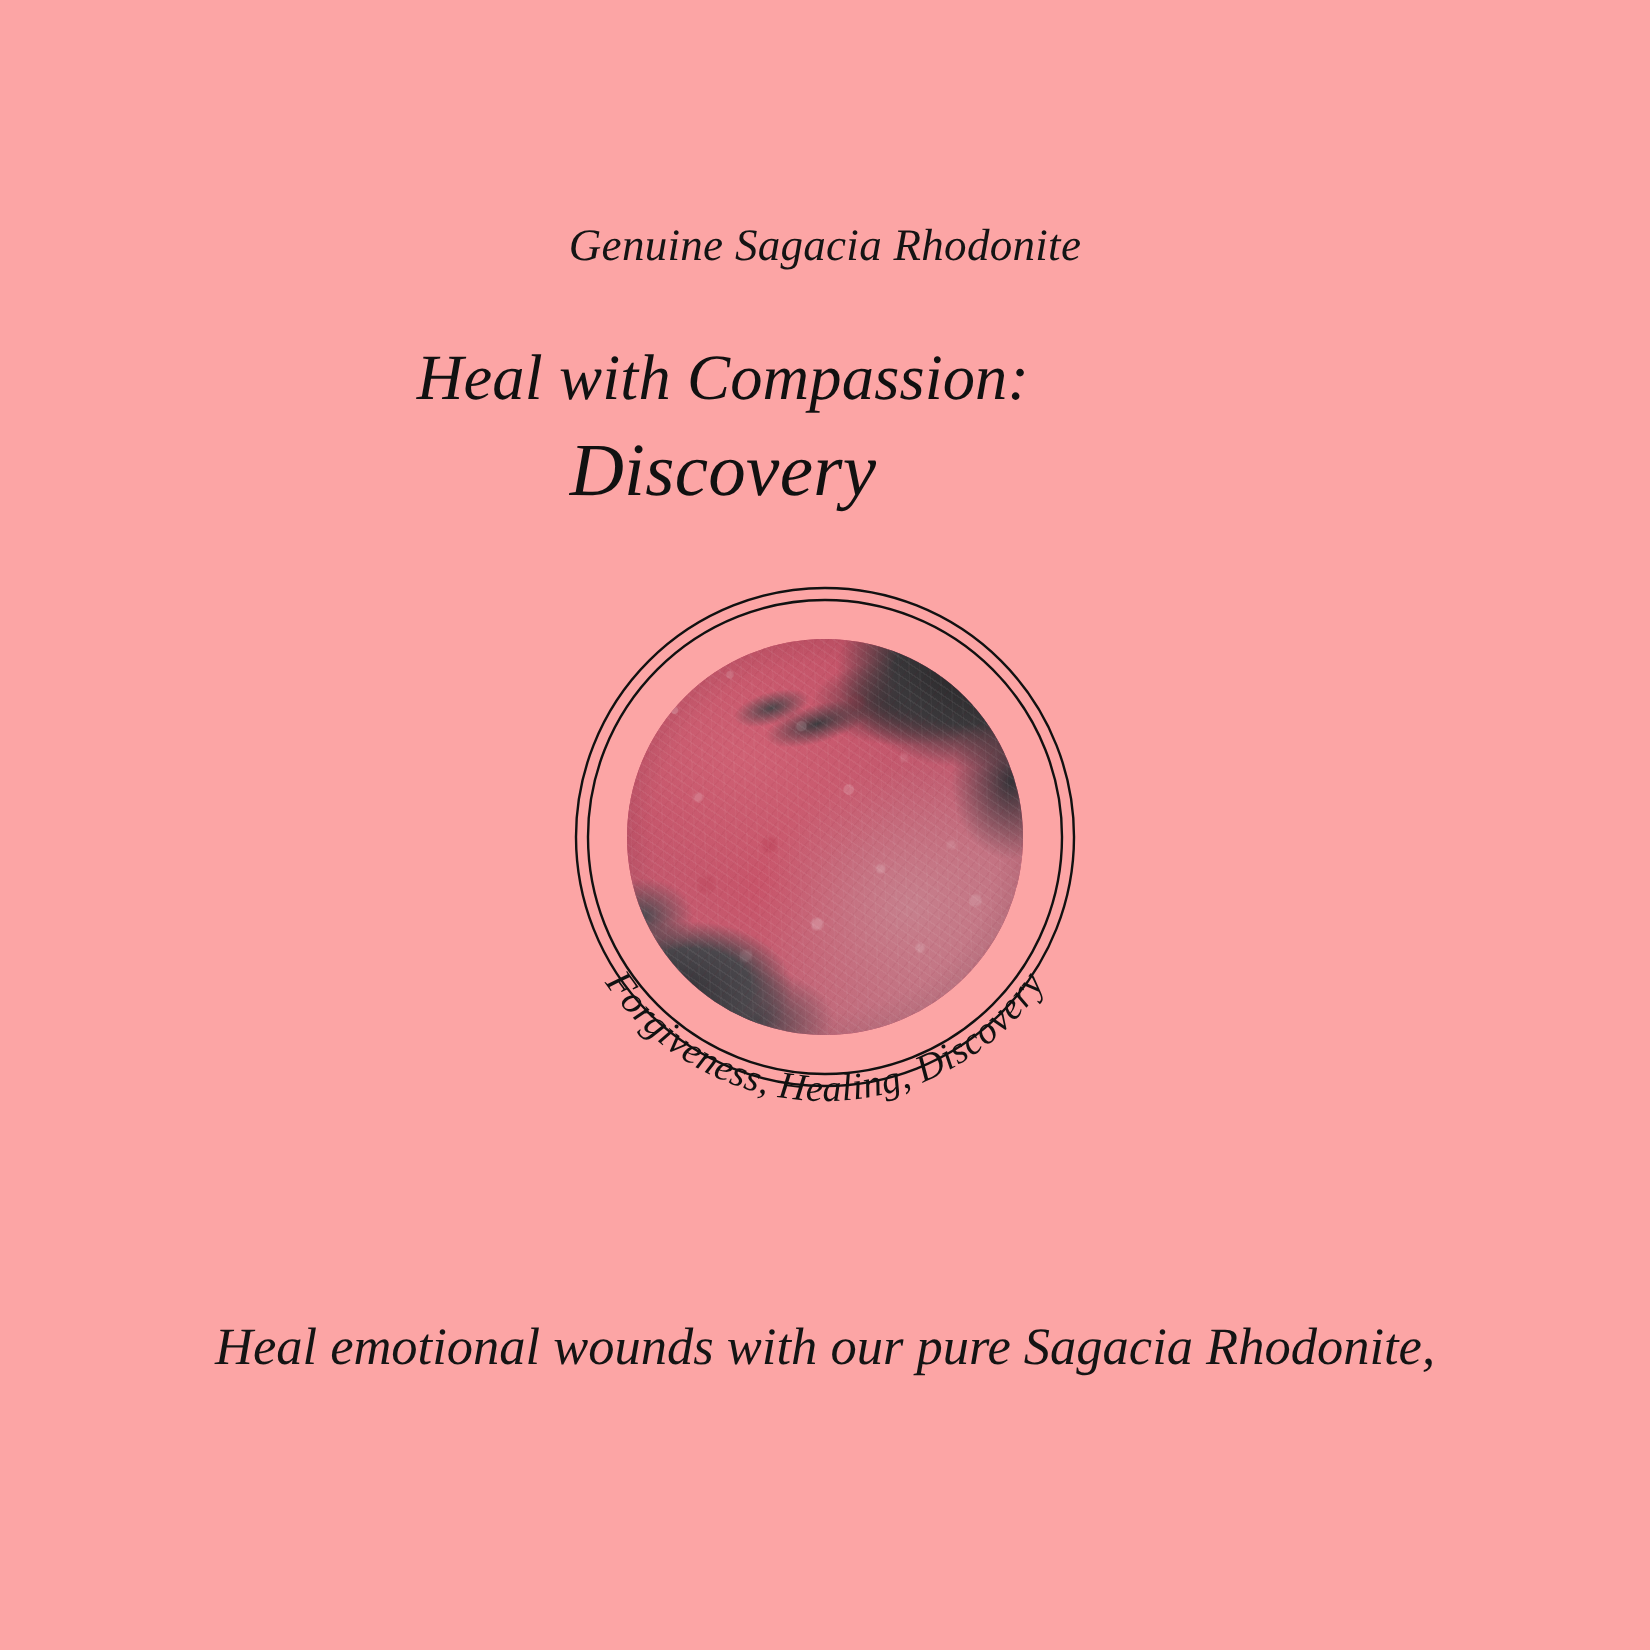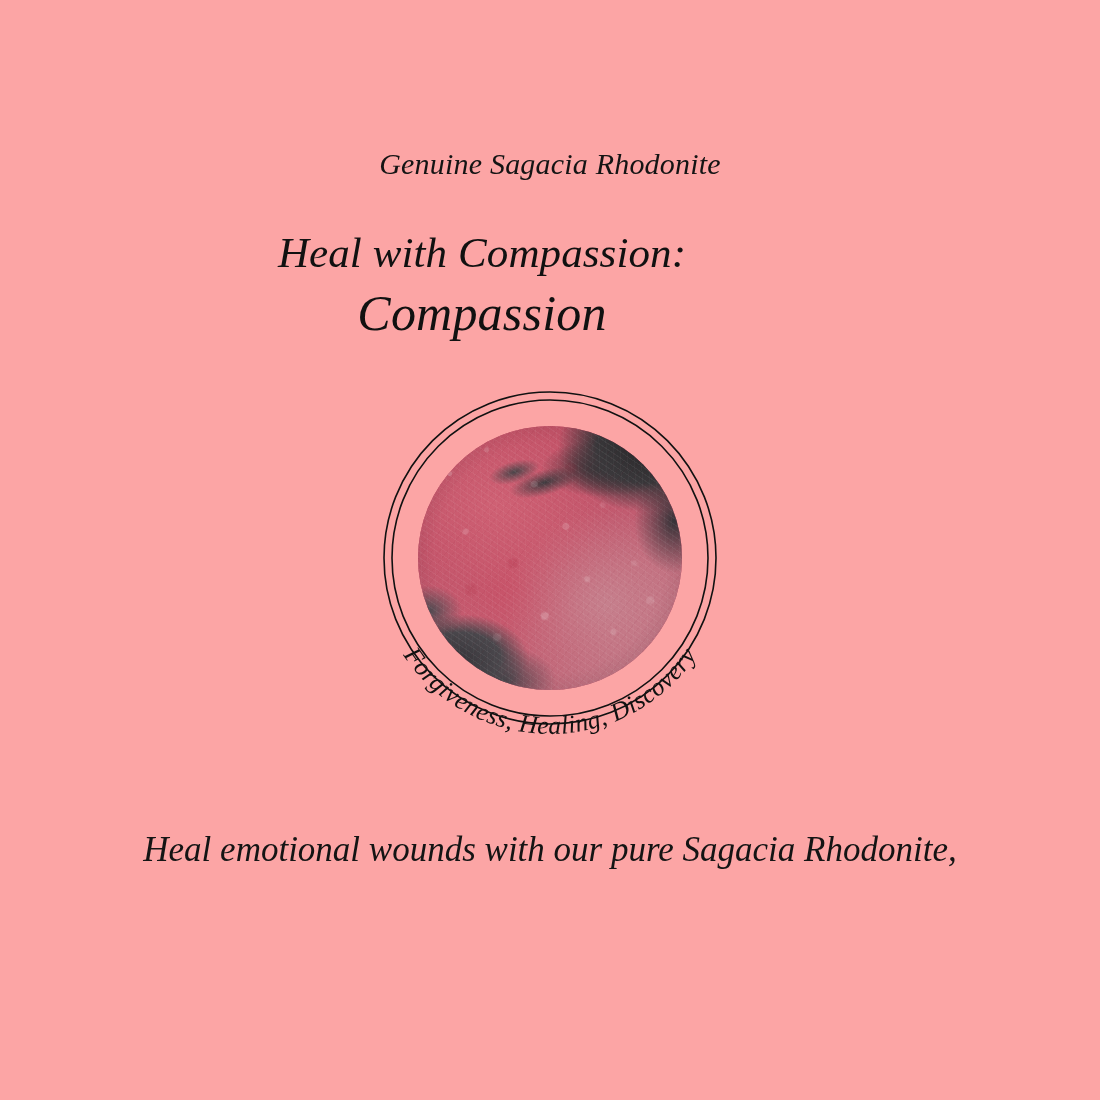--- a/index.html
+++ b/index.html
@@ -167,32 +167,32 @@
     position: absolute;
     top: 826px;
     left: 0;
     width: 1100px;
     text-align: center;
     font-size: 35px;
     line-height: 1.38;
     color: #141414;
     padding: 0 40px;
   }
-  .body-copy .l { display: block; }
+  .body-copy .l { display: block; margin-top: 48px; }
 </style>
 </head>
 <body>
 
 <div class="card">
 
   <div class="eyebrow">Genuine Sagacia Rhodonite</div>
 
   <div class="headline">
     <span class="headline-l1">Heal with Compassion:</span>
-    <span class="headline-l2">Compassion</span>
+    <span class="headline-l2">Discovery</span>
   </div>
 
   <div class="badge">
     <div class="badge-inner">
 
       <div class="stone">
         <div class="stone-layer stone-base"></div>
         <div class="stone-layer vein-tr"></div>
         <div class="stone-layer vein-tr2"></div>
         <div class="stone-layer vein-bl"></div>

